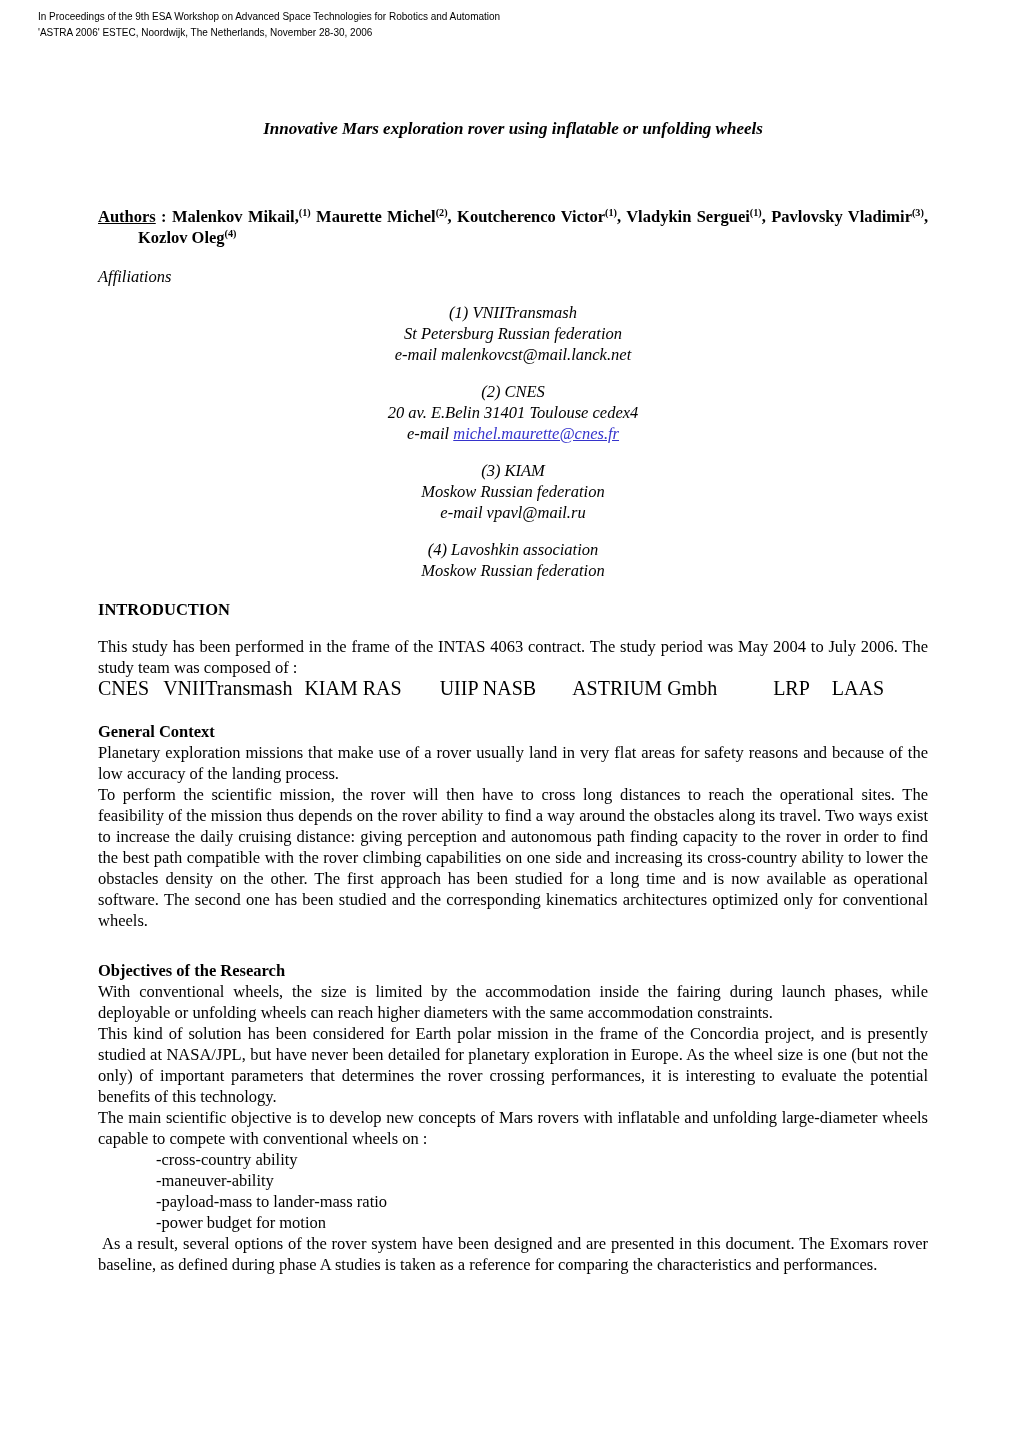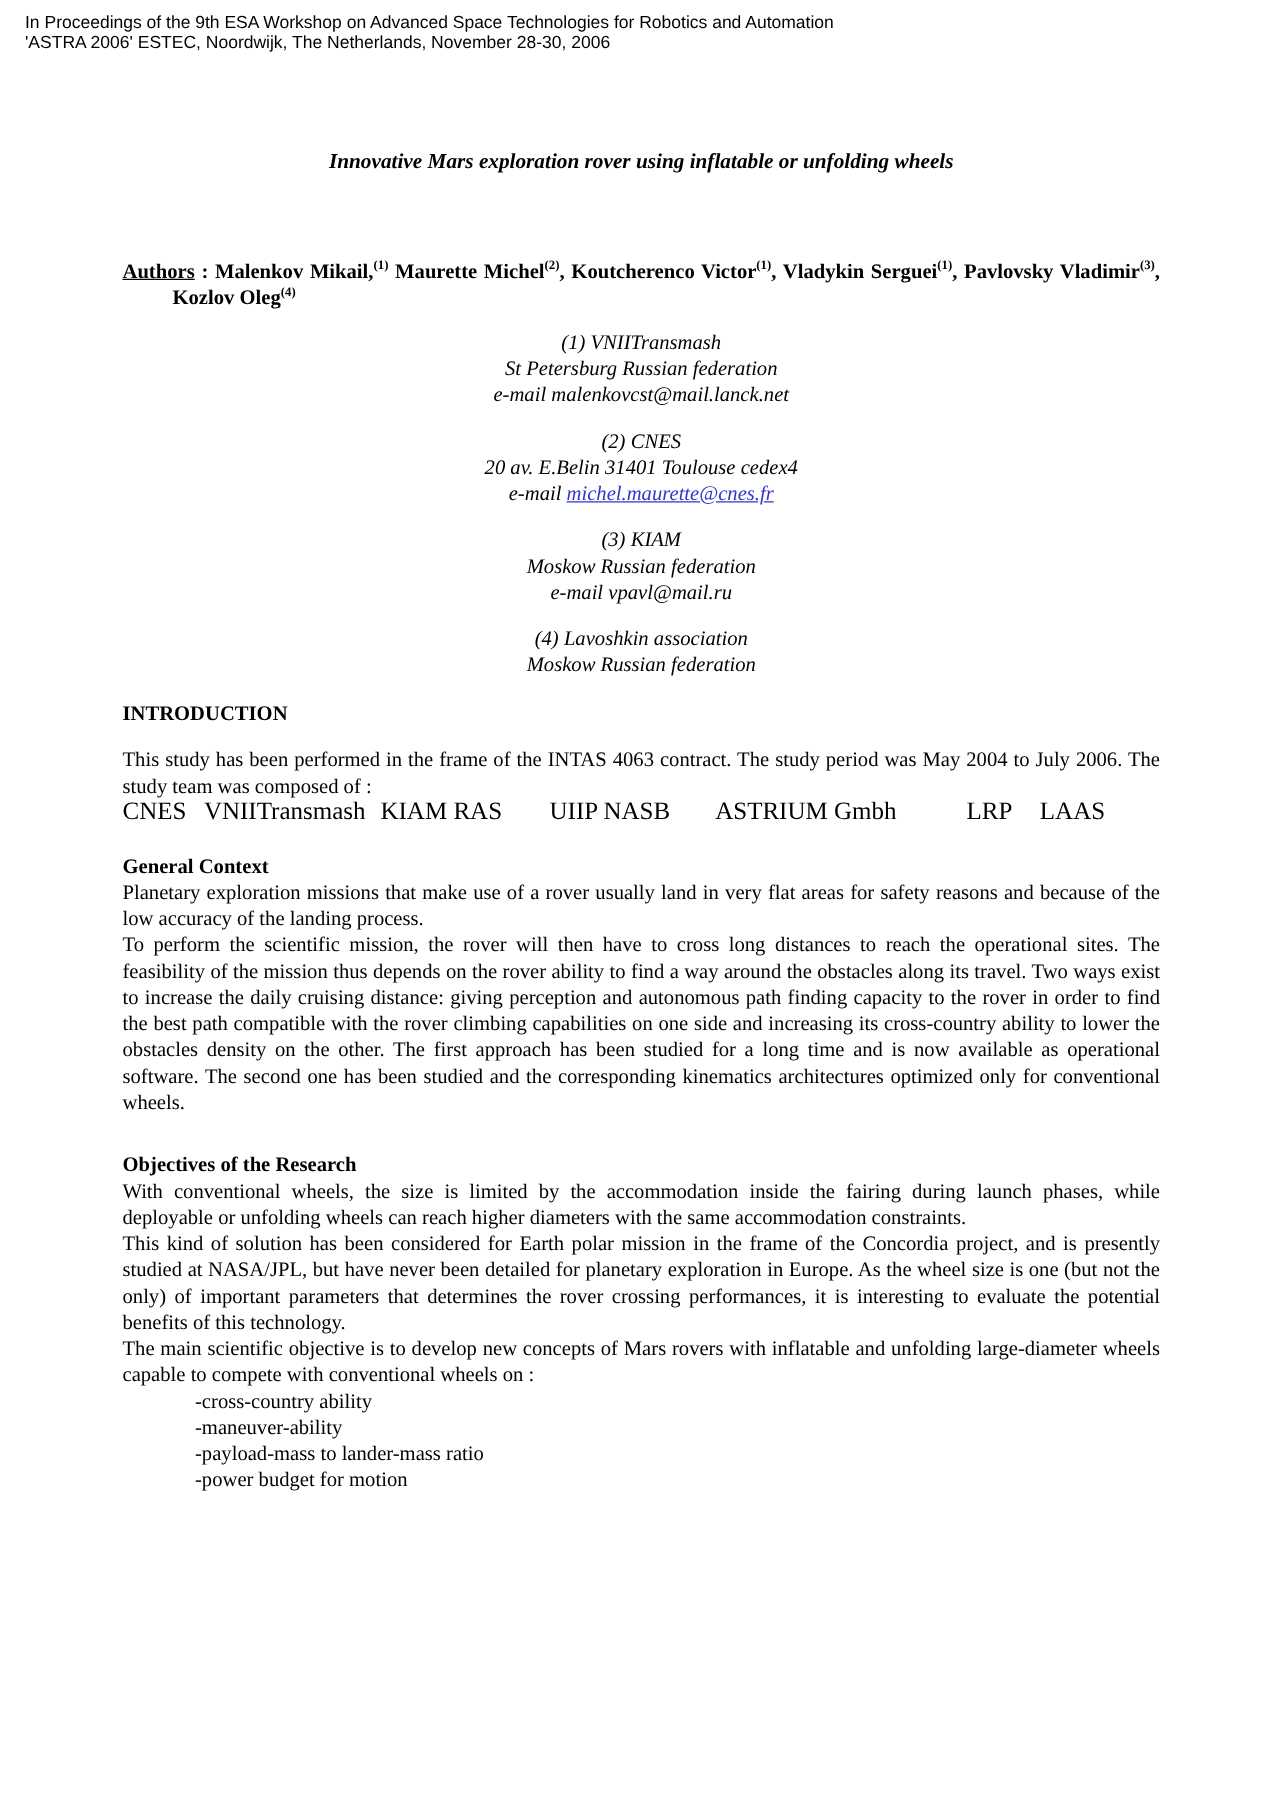--- a/index.html
+++ b/index.html
@@ -11,23 +11,23 @@
     position:relative;
   }
   .page {
     position:relative;
     width:1020px; height:1443px;
     background:#ffffff;
     overflow:hidden;
   }
   .proc-header {
     position:absolute;
-    top:9px; left:20px; right:20px;
+    top:9px; left:38px; right:20px;
     font-family:"Liberation Sans", sans-serif;
-    font-size:14px;
+    font-size:10px;
     line-height:16px;
     color:#000;
   }
   .content {
     position:absolute;
     top:0; left:98px;
     width:830px;
   }
   .title {
     margin-top:118px;
@@ -113,20 +113,21 @@
     <div>In Proceedings of the 9th ESA Workshop on Advanced Space Technologies for Robotics and Automation</div>
     <div>'ASTRA 2006' ESTEC, Noordwijk, The Netherlands, November 28-30, 2006</div>
   </div>
 
   <div class="content">
 
     <h1 class="title">Innovative Mars exploration rover using inflatable or unfolding wheels</h1>
 
     <p class="authors"><span class="authors-label">Authors</span><span> : </span><span><span class="author"><span>Malenkov Mikail,</span><sup class="sup">(1)</sup><span>  </span></span><span class="author"><span>Maurette Michel</span><sup class="sup">(2)</sup><span>, </span></span><span class="author"><span>Koutcherenco Victor</span><sup class="sup">(1)</sup><span>, </span></span><span class="author"><span>Vladykin Serguei</span><sup class="sup">(1)</sup><span>, </span></span><span class="author"><span>Pavlovsky Vladimir</span><sup class="sup">(3)</sup><span>, </span></span><span class="author"><span>Kozlov Oleg</span><sup class="sup">(4)</sup><span></span></span></span></p>
 
+    <p class="aff-label">Affiliations</p>
 
     <div class="aff-group first">
       <div>(1) VNIITransmash</div>
       <div>St Petersburg Russian federation</div>
       <div>e-mail malenkovcst@mail.lanck.net</div>
     </div>
 
     <div class="aff-group">
       <div>(2) CNES</div>
       <div>20 av. E.Belin 31401 Toulouse cedex4</div>
@@ -161,15 +162,16 @@
     <p class="body-para">This kind of solution has been considered for Earth polar mission in the frame of the Concordia project, and is presently studied at NASA/JPL, but have never been detailed for planetary exploration in Europe. As the wheel size is one (but not the only) of important parameters that determines the rover crossing performances, it is interesting to evaluate the potential benefits of this technology.</p>
     <p class="body-para">The main scientific objective is to develop new concepts of Mars rovers with inflatable and unfolding large-diameter wheels capable to compete with conventional wheels on :</p>
 
     <div class="bullet-list">
         <div class="bullet-line">-cross-country ability</div>
         <div class="bullet-line">-maneuver-ability</div>
         <div class="bullet-line">-payload-mass to lander-mass ratio</div>
         <div class="bullet-line">-power budget for motion</div>
       </div>
 
+    <p class="body-para last-para">As a result, several options of the rover system have been designed and are presented in this document. The Exomars rover baseline, as defined during phase A studies is taken as a reference for comparing the characteristics and performances.</p>
 
   </div>
 </div>
 
 </body></html>

